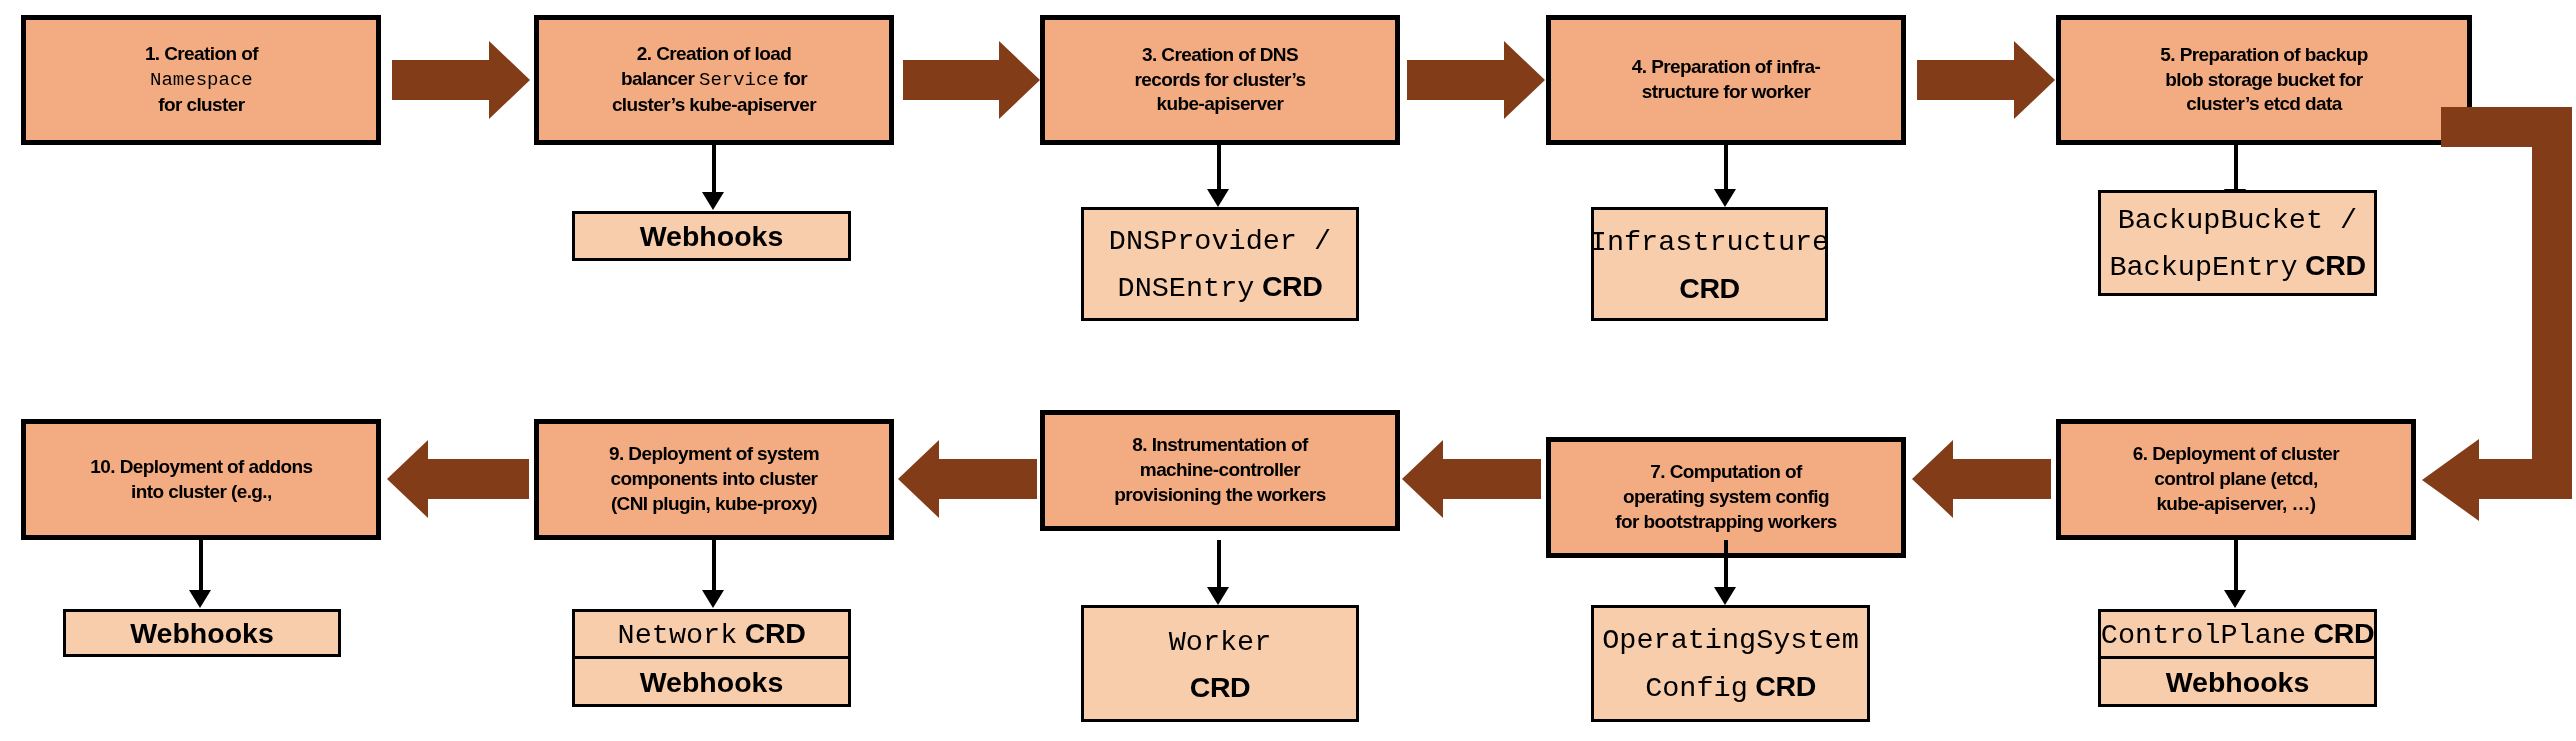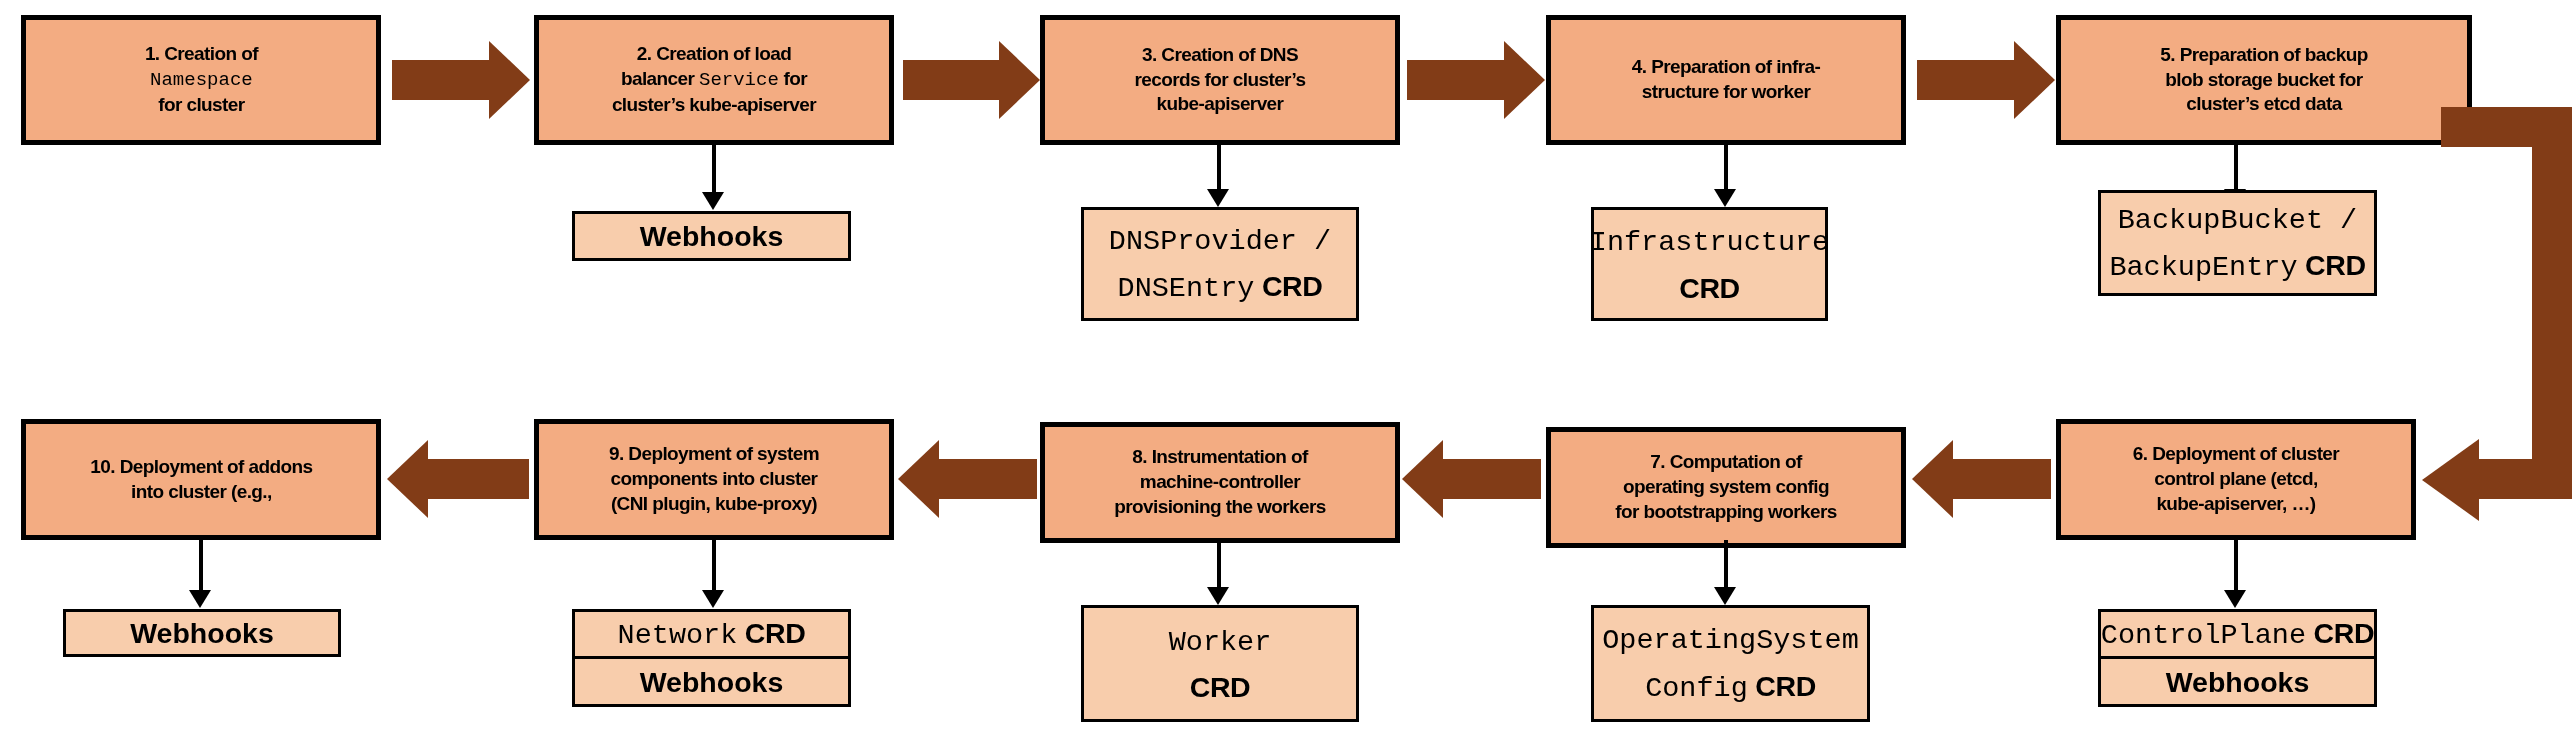--- a/index.html
+++ b/index.html
@@ -179,28 +179,28 @@
       </div>
   </div>
 
   <div class="box main" style="left:2056px;top:419px;width:360px;height:121px">
     <div class="label">
         <div class="line"><span class="sans">6. Deployment of cluster</span></div>
         <div class="line"><span class="sans">control plane (etcd,</span></div>
         <div class="line"><span class="sans">kube-apiserver, …)</span></div>
       </div>
   </div>
-  <div class="box main" style="left:1546px;top:427px;width:360px;height:121px">
+  <div class="box main" style="left:1546px;top:437px;width:360px;height:121px">
     <div class="label">
         <div class="line"><span class="sans">7. Computation of</span></div>
         <div class="line"><span class="sans">operating system config</span></div>
         <div class="line"><span class="sans">for bootstrapping workers</span></div>
       </div>
   </div>
-  <div class="box main" style="left:1040px;top:422px;width:360px;height:121px">
+  <div class="box main" style="left:1040px;top:410px;width:360px;height:121px">
     <div class="label">
         <div class="line"><span class="sans">8. Instrumentation of</span></div>
         <div class="line"><span class="sans">machine-controller</span></div>
         <div class="line"><span class="sans">provisioning the workers</span></div>
       </div>
   </div>
   <div class="box main" style="left:534px;top:419px;width:360px;height:121px">
     <div class="label">
         <div class="line"><span class="sans">9. Deployment of system</span></div>
         <div class="line"><span class="sans">components into cluster</span></div>

